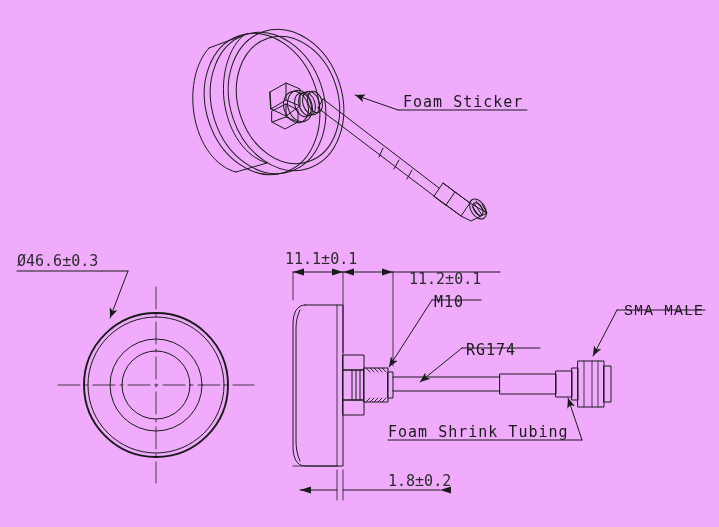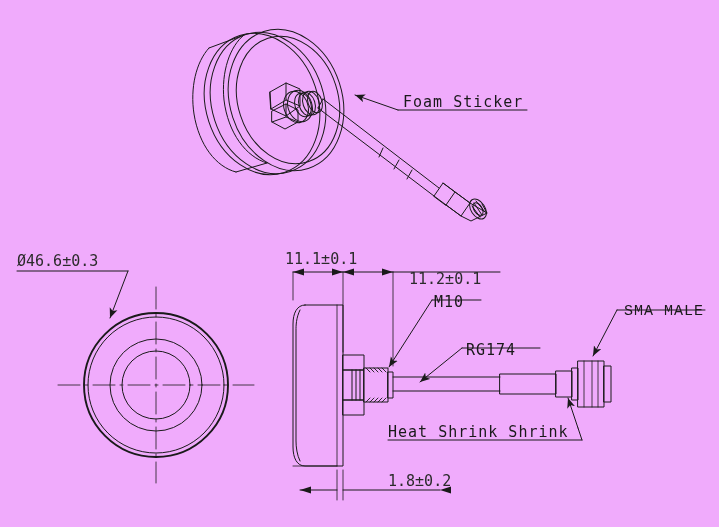--- a/index.html
+++ b/index.html
@@ -168,17 +168,17 @@
 <div class="lbl dim" style="left:285px;top:250px;">11.1±0.1</div>
 
 <div class="lbl dim" style="left:409px;top:250px;margin-top:20px;">11.2±0.1</div>
 
 <div class="lbl dim" style="left:388px;top:472px;">1.8±0.2</div>
 
 <div class="lbl note" style="left:434px;top:293px;text-align:right;">M10</div>
 
 <div class="lbl note" style="left:466px;top:341px;">RG174</div>
 
-<div class="lbl note" style="left:388px;top:423px;">Heat Shrink Shrink</div>
+<div class="lbl note" style="left:388px;top:423px;">Foam Shrink Tubing</div>
 
 <div class="lbl note" style="left:624px;top:303px;font-family:Liberation Mono, monospace;">SMA MALE</div>
 
 </div>
 
 </body></html>

